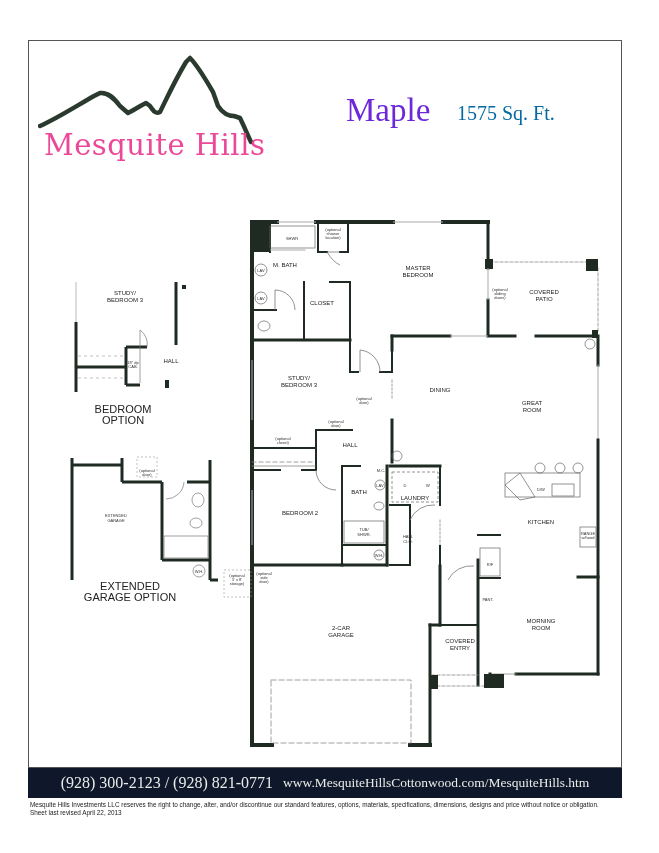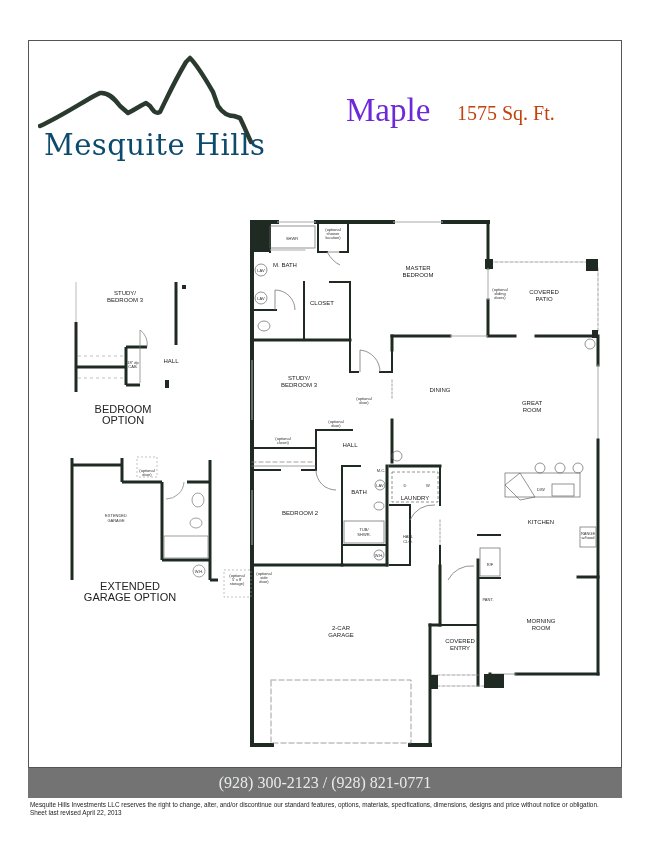--- a/index.html
+++ b/index.html
@@ -1,26 +1,26 @@
 <!DOCTYPE html>
 <html><head>
 <meta charset="utf-8">
 <style>
   html, body { margin: 0; padding: 0; background: #ffffff; }
   body { width: 659px; height: 853px; position: relative; overflow: hidden; font-family: "Liberation Sans", sans-serif; }
   .frame { position: absolute; left: 28px; top: 40px; width: 594px; height: 728px; border: 1px solid #555; box-sizing: border-box; background: #fff; }
   .logo { position: absolute; left: 38px; top: 50px; width: 225px; height: 125px; }
-  .logo-text { position: absolute; left: 44px; top: 128px; font-family: "DejaVu Serif", serif; font-size: 29px; color: #0c4a6e; letter-spacing: 0.5px; font-weight: normal; }
+  .logo-text { position: absolute; left: 44px; top: 128px; font-family: "DejaVu Serif", serif; font-size: 29px; color: #ec4899; letter-spacing: 0.5px; font-weight: normal; }
   .plan-name { position: absolute; left: 346px; top: 92px; font-family: "Liberation Serif", serif; font-size: 33px; color: #6d28d9; }
-  .plan-sqft { position: absolute; left: 457px; top: 102px; font-family: "Liberation Serif", serif; font-size: 20px; color: #c2410c; }
+  .plan-sqft { position: absolute; left: 457px; top: 102px; font-family: "Liberation Serif", serif; font-size: 20px; color: #0369a1; }
   .plan-svg { position: absolute; left: 0; top: 0; width: 659px; height: 853px; }
   .lbl { font-family: "Liberation Sans", sans-serif; font-size: 6px; fill: #222; text-anchor: middle; }
   .lbl-s { font-family: "Liberation Sans", sans-serif; font-size: 4px; fill: #333; text-anchor: middle; }
   .lbl-big { font-family: "Liberation Sans", sans-serif; font-size: 11px; fill: #222; text-anchor: middle; }
-  .footer-bar { position: absolute; left: 28px; top: 768px; width: 594px; height: 30px; background: #737373; color: #e8ece8; font-family: "Liberation Serif", serif; display: flex; align-items: center; justify-content: center; gap: 10px; }
+  .footer-bar { position: absolute; left: 28px; top: 768px; width: 594px; height: 30px; background: #0f172a; color: #e8ece8; font-family: "Liberation Serif", serif; display: flex; align-items: center; justify-content: center; gap: 10px; }
   .footer-phone { font-size: 16px; }
   .footer-url { font-size: 13.5px; }
   .disclaimer { position: absolute; left: 30px; top: 801px; font-size: 6.4px; color: #222; line-height: 8px; width: 600px; }
 </style>
 </head>
 <body>
 
 <div class="frame"></div>
 
 <svg class="logo" viewBox="0 0 225 125">
@@ -248,17 +248,18 @@
     <rect x="137" y="457" width="20" height="20" stroke="#999" stroke-width="0.6" stroke-dasharray="2,2"></rect>
   </g>
   <text class="lbl-s" x="116" y="517"><tspan x="116">EXTENDED</tspan><tspan x="116" dy="5">GARAGE</tspan></text>
   <text class="lbl-s" x="147" y="472"><tspan x="147">(optional</tspan><tspan x="147" dy="4">door)</tspan></text>
   <text class="lbl-s" x="199" y="573">W.H.</text>
   <text class="lbl-big" x="130" y="590"><tspan x="130">EXTENDED</tspan><tspan x="130" dy="11">GARAGE OPTION</tspan></text>
 </svg>
 
 <div class="footer-bar">
   <span class="footer-phone">(928) 300-2123 / (928) 821-0771</span>
+  <span class="footer-url">www.MesquiteHillsCottonwood.com/MesquiteHills.htm</span>
 </div>
 <div class="disclaimer">
   <div>Mesquite Hills Investments LLC reserves the right to change, alter, and/or discontinue our standard features, options, materials, specifications, dimensions, designs and price without notice or obligation.</div>
   <div>Sheet last revised April 22, 2013</div>
 </div>
 
 </body></html>

